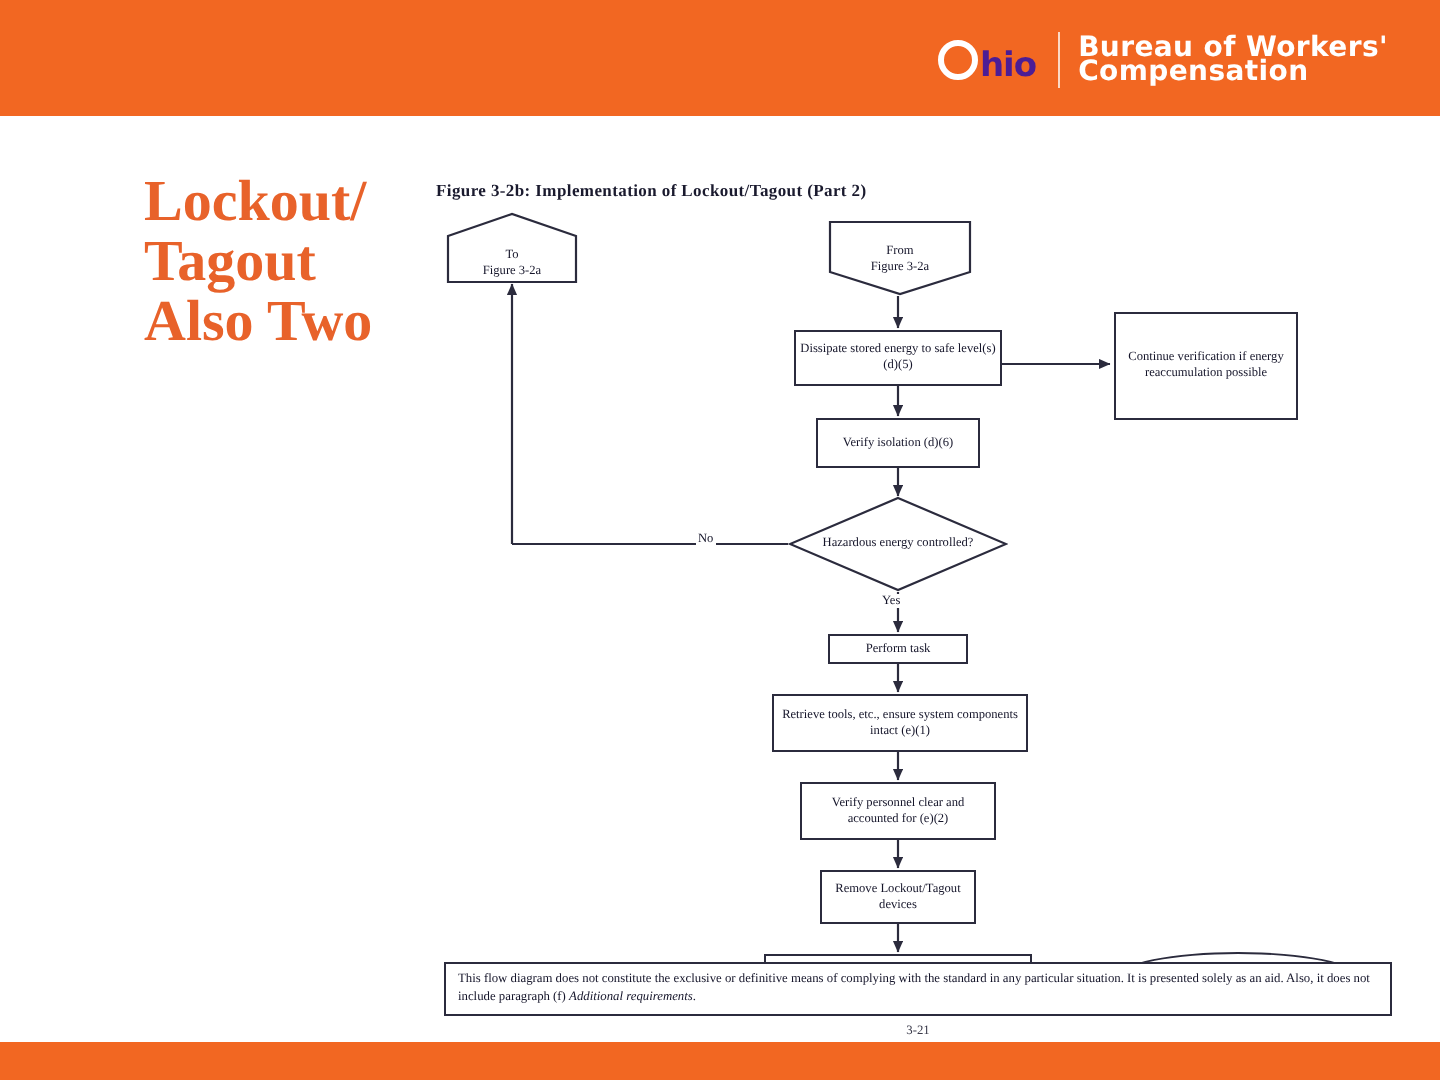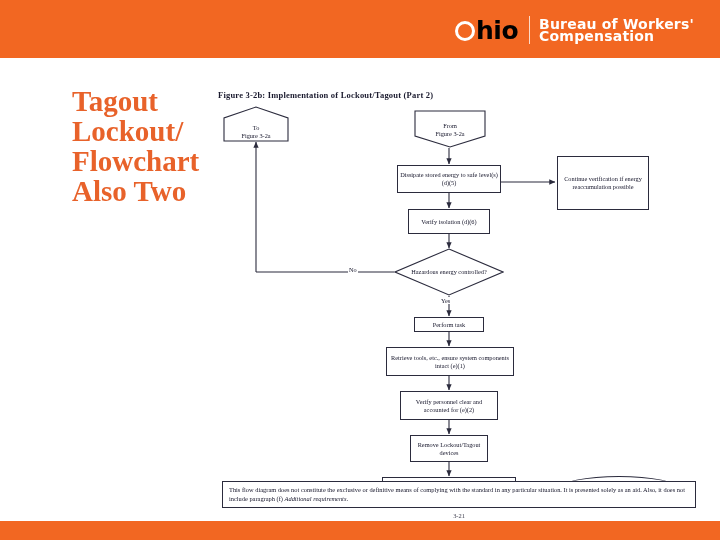--- a/index.html
+++ b/index.html
@@ -27,24 +27,24 @@
     position: absolute;
     right: 26px;
     top: 10px;
     display: flex;
     align-items: center;
     height: 40px;
   }
   #logo-ohio {
     display: flex;
     align-items: baseline;
-    color: #000000;
+    color: #4c1d95;
     font-family: "DejaVu Sans", sans-serif;
     font-weight: bold;
-    font-size: 25px;
+    font-size: 17px;
     letter-spacing: -0.5px;
     line-height: 1;
     text-align: right;
   }
   #logo-o-ring {
     width: 20px;
     height: 20px;
     border: 3px solid #ffffff;
     border-radius: 50%;
     box-sizing: border-box;
@@ -200,23 +200,22 @@
     </div>
     <div id="logo-divider"></div>
     <div id="logo-bwc">
       <div>Bureau of Workers'</div>
       <div>Compensation</div>
     </div>
   </div>
 </div>
 
 <div id="slide-title">
+  <div>Lockout/</div>
   <div>Tagout</div>
-  <div>Lockout/</div>
-  <div>Flowchart</div>
   <div>Also Two</div>
 </div>
 
 <div id="figure-area">
 
   <div id="figure-caption">Figure 3-2b:  Implementation of Lockout/Tagout  (Part 2)</div>
 
   <svg id="connectors" viewBox="0 0 482 436">
     <defs>
       <marker id="ah" markerWidth="7" markerHeight="7" refX="5.2" refY="2.4" orient="auto">

